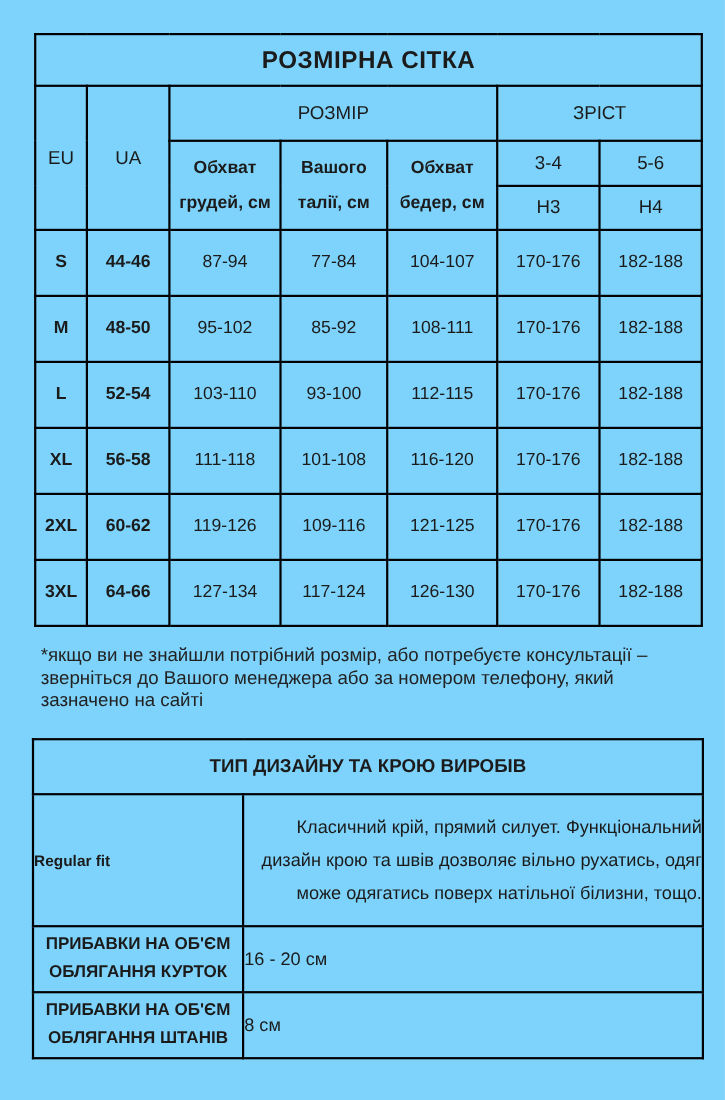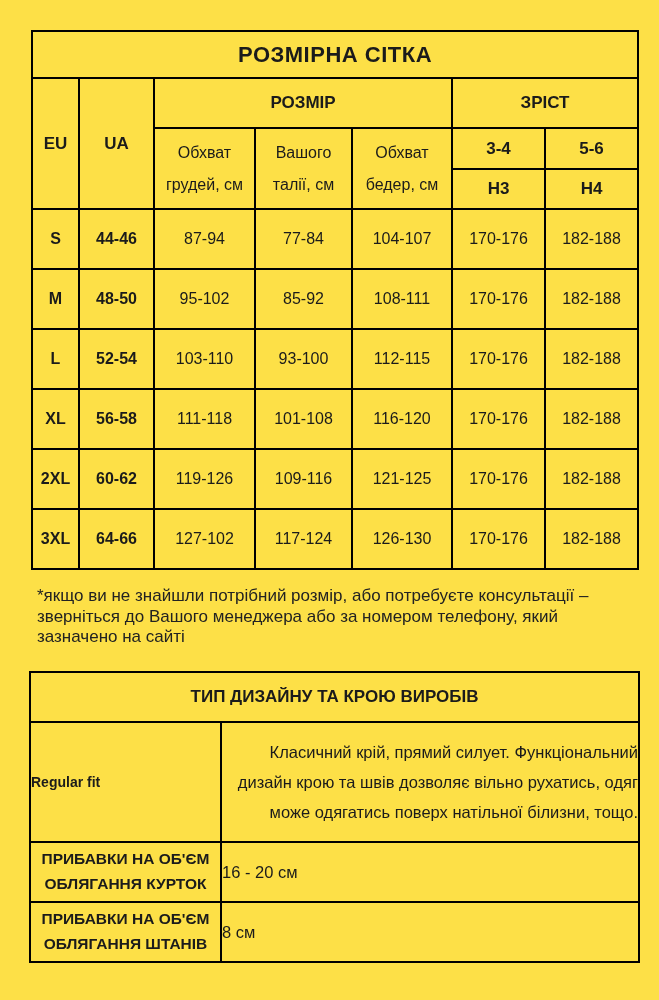--- a/index.html
+++ b/index.html
@@ -4,21 +4,21 @@
 <style>
   html, body {
     margin: 0;
     padding: 0;
     background: #ffffff;
   }
   .page {
     position: relative;
     width: 659px;
     height: 1000px;
-    background: #fde047;
+    background: #7dd3fc;
     font-family: "Liberation Sans", sans-serif;
     color: #1b1b1b;
     overflow: hidden;
   }
 
   
   table.t1 {
     border-collapse: collapse;
     table-layout: fixed;
     width: 606px;
@@ -31,29 +31,29 @@
     padding: 0;
     overflow: hidden;
   }
   .t1-title {
     height: 45px;
     font-size: 22px;
     font-weight: bold;
     letter-spacing: 0.5px;
   }
   .hb {
-    font-weight: bold;
+    font-weight: normal;
     font-size: 17px;
     margin-top: 48px;
   }
   .row-band1 td { height: 48px; }
   .row-band2 td { height: 39px; }
   .row-band3 td { height: 38px; }
   .sub {
-    font-weight: normal;
+    font-weight: bold;
     font-size: 16px;
     line-height: 2.0;
     padding: 0 2px;
     margin-left: 24px;
   }
   .row-data td { height: 58px; font-size: 16px; }
   .cell-eu { font-weight: bold; font-size: 17px; }
   .cell-ua { font-weight: bold; font-size: 16px; }
 
   
@@ -187,21 +187,21 @@
         <td class="cell-ua">60-62</td>
         <td>119-126</td>
         <td>109-116</td>
         <td>121-125</td>
         <td>170-176</td>
         <td>182-188</td>
       </tr>
       <tr class="row-data">
         <td class="cell-eu">3XL</td>
         <td class="cell-ua">64-66</td>
-        <td>127-102</td>
+        <td>127-134</td>
         <td>117-124</td>
         <td>126-130</td>
         <td>170-176</td>
         <td>182-188</td>
       </tr>
     </tbody>
   </table>
 
   <p class="note">*якщо ви не знайшли потрібний розмір, або потребуєте консультації – зверніться до Вашого менеджера або за номером телефону, який зазначено на сайті</p>
 

